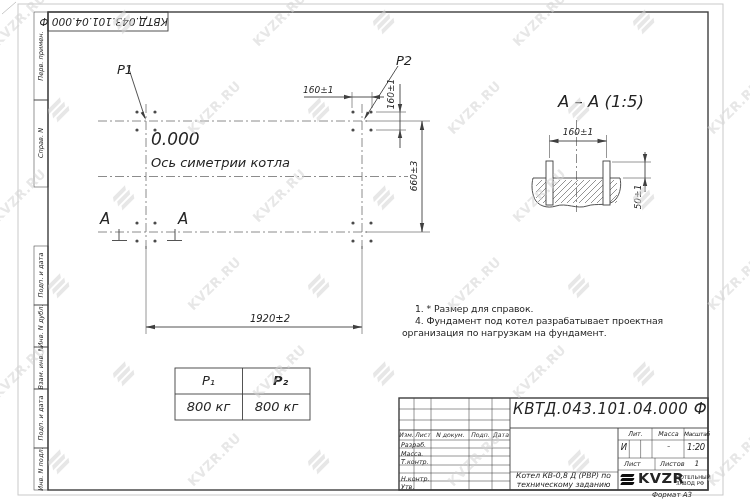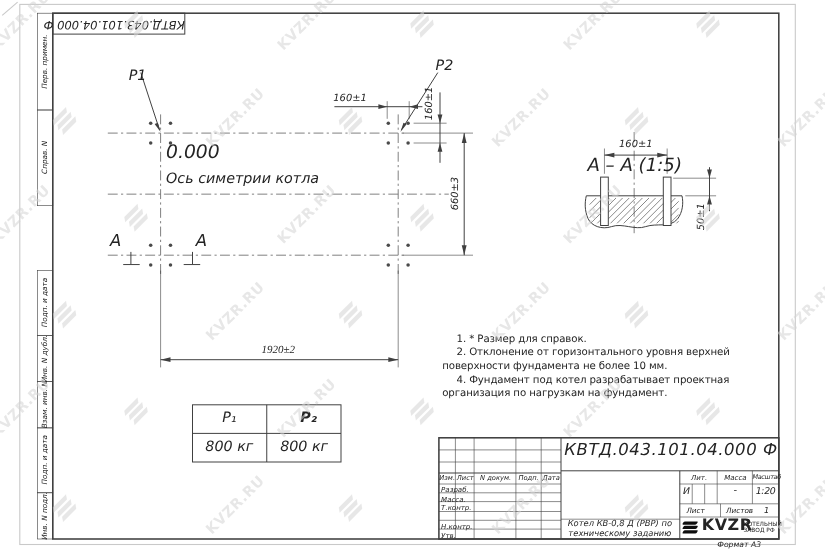--- a/index.html
+++ b/index.html
@@ -190,29 +190,28 @@
 
   <div class="t" style="left:117px;top:62px;font-size:13px;">P1</div>
   <div class="t" style="left:396px;top:53px;font-size:13px;">P2</div>
   <div class="t" style="left:151px;top:129px;font-size:17px;">0.000</div>
   <div class="t" style="left:151px;top:155px;font-size:13px;">Ось симетрии котла</div>
   <div class="t" style="left:100px;top:210px;font-size:15px;">А</div>
   <div class="t" style="left:178px;top:210px;font-size:15px;">А</div>
   <div class="t" style="left:303px;top:85px;font-size:9px;">160±1</div>
   <div class="t rotc" style="left:391px;top:94px;font-size:9px;">160±1</div>
   <div class="t rotc" style="left:414px;top:176px;font-size:9px;">660±3</div>
-  <div class="t c" style="left:213px;top:313px;width:80px;font-size:10px;font-family:Liberation Serif, serif;">1920±2</div>
-
-  <div class="t" style="left:534px;top:92px;font-size:16.5px;margin-top:48px;">А – А (1:5)</div>
+  <div class="t c" style="left:230px;top:313px;width:80px;font-size:10px;">1920±2</div>
+
+  <div class="t" style="left:558px;top:92px;font-size:16.5px;">А – А (1:5)</div>
   <div class="t c" style="left:553px;top:127px;width:50px;font-size:9px;">160±1</div>
   <div class="t rotc" style="left:638px;top:197px;font-size:9px;">50±1</div>
 
   <div class="notes">
     <p>1. * Размер для справок.</p>
-    <p>2. Отклонение от горизонтального уровня верхней поверхности фундамента не более 10 мм.</p>
     <p>4. Фундамент под котел разрабатывает проектная организация по нагрузкам на фундамент.</p>
   </div>
 
   <div class="t c" style="left:175px;top:373px;width:67px;font-size:13px;">P₁</div>
   <div class="t c" style="left:247px;top:373px;width:67px;font-size:13px;font-weight:bold;">P₂</div>
   <div class="t c" style="left:175px;top:399px;width:67px;font-size:13px;">800 кг</div>
   <div class="t c" style="left:243px;top:399px;width:67px;font-size:13px;">800 кг</div>
 
   <div class="t c" style="left:513px;top:400px;width:192px;font-size:15px;letter-spacing:0.5px;">КВТД.043.101.04.000 Ф</div>
   <div class="t c wrap" style="left:511px;top:471px;width:105px;font-size:7.6px;line-height:9px;">Котел КВ-0,8 Д (РВР) по техническому заданию</div>

